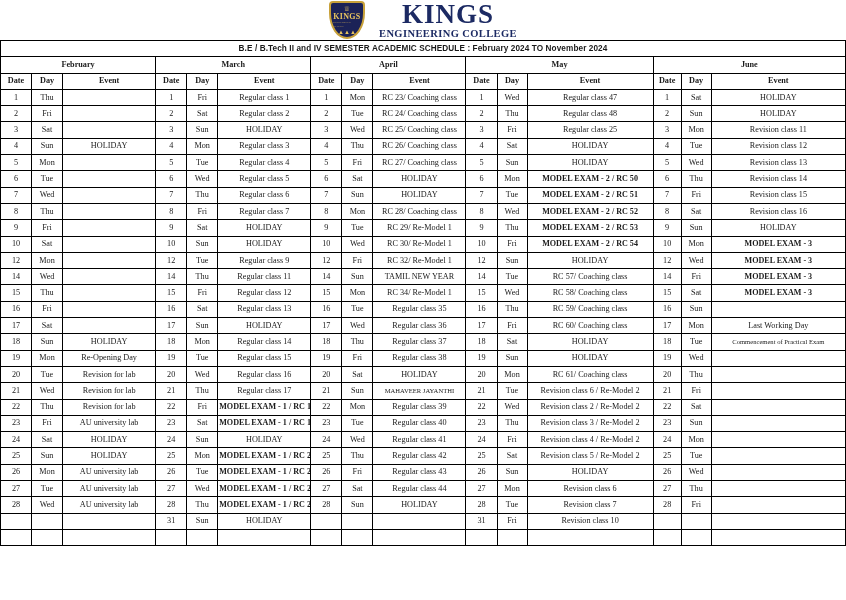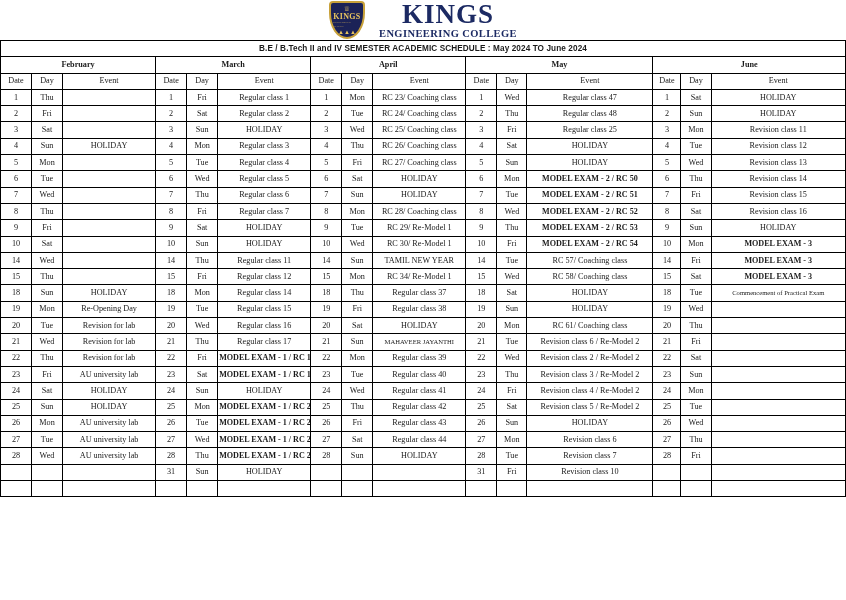--- a/index.html
+++ b/index.html
@@ -76,21 +76,21 @@
     font-size: 11px;
     height: 17px;
     letter-spacing: .1px;
   }
   .month-cell {
     font-weight: bold;
     font-size: 11px;
     height: 16px;
   }
   .hdr {
-    font-weight: normal;
+    font-weight: bold;
     font-size: 9.2px;
     height: 16px;
   }
   td.ev { font-size: 8.4px; }
   td.ev.bold { font-weight: bold; font-size: 8.1px; }
   td.ev.small { font-size: 6.6px; }
 
   
   col.c-date { width: 31px; }
   col.c-day  { width: 31px; }
@@ -133,21 +133,21 @@
         <col class="c-evt">
       <col class="c-date-may">
         <col class="c-day-may">
         <col class="c-evt-may">
       <col class="c-date-jun">
         <col class="c-day-jun">
         <col class="c-evt-jun">
     </colgroup>
     <thead>
       <tr>
-        <td class="title-cell" colspan="15">B.E / B.Tech II and IV SEMESTER ACADEMIC SCHEDULE : May 2024 TO June 2024</td>
+        <td class="title-cell" colspan="15">B.E / B.Tech II and IV SEMESTER ACADEMIC SCHEDULE : February 2024 TO November 2024</td>
       </tr>
       <tr id="month-row">
           <td class="month-cell" colspan="3">February</td>
           <td class="month-cell" colspan="3">March</td>
           <td class="month-cell" colspan="3">April</td>
           <td class="month-cell" colspan="3">May</td>
           <td class="month-cell" colspan="3">June</td>
         </tr>
       <tr id="col-row">
           <td class="hdr">Date</td>
@@ -332,20 +332,37 @@
           <td class="dy">Wed</td>
           <td class="ev">RC 30/ Re-Model 1</td>
           <td class="dt">10</td>
           <td class="dy">Fri</td>
           <td class="ev bold">MODEL EXAM - 2 / RC 54</td>
           <td class="dt">10</td>
           <td class="dy">Mon</td>
           <td class="ev bold">MODEL EXAM - 3</td>
         </tr>
         <tr>
+          <td class="dt">12</td>
+          <td class="dy">Mon</td>
+          <td class="ev"></td>
+          <td class="dt">12</td>
+          <td class="dy">Tue</td>
+          <td class="ev">Regular class 9</td>
+          <td class="dt">12</td>
+          <td class="dy">Fri</td>
+          <td class="ev">RC 32/ Re-Model 1</td>
+          <td class="dt">12</td>
+          <td class="dy">Sun</td>
+          <td class="ev">HOLIDAY</td>
+          <td class="dt">12</td>
+          <td class="dy">Wed</td>
+          <td class="ev bold">MODEL EXAM - 3</td>
+        </tr>
+        <tr>
           <td class="dt">14</td>
           <td class="dy">Wed</td>
           <td class="ev"></td>
           <td class="dt">14</td>
           <td class="dy">Thu</td>
           <td class="ev">Regular class 11</td>
           <td class="dt">14</td>
           <td class="dy">Sun</td>
           <td class="ev">TAMIL NEW YEAR</td>
           <td class="dt">14</td>
@@ -366,20 +383,54 @@
           <td class="dy">Mon</td>
           <td class="ev">RC 34/ Re-Model 1</td>
           <td class="dt">15</td>
           <td class="dy">Wed</td>
           <td class="ev">RC 58/ Coaching class</td>
           <td class="dt">15</td>
           <td class="dy">Sat</td>
           <td class="ev bold">MODEL EXAM - 3</td>
         </tr>
         <tr>
+          <td class="dt">16</td>
+          <td class="dy">Fri</td>
+          <td class="ev"></td>
+          <td class="dt">16</td>
+          <td class="dy">Sat</td>
+          <td class="ev">Regular class 13</td>
+          <td class="dt">16</td>
+          <td class="dy">Tue</td>
+          <td class="ev">Regular class 35</td>
+          <td class="dt">16</td>
+          <td class="dy">Thu</td>
+          <td class="ev">RC 59/ Coaching class</td>
+          <td class="dt">16</td>
+          <td class="dy">Sun</td>
+          <td class="ev"></td>
+        </tr>
+        <tr>
+          <td class="dt">17</td>
+          <td class="dy">Sat</td>
+          <td class="ev"></td>
+          <td class="dt">17</td>
+          <td class="dy">Sun</td>
+          <td class="ev">HOLIDAY</td>
+          <td class="dt">17</td>
+          <td class="dy">Wed</td>
+          <td class="ev">Regular class 36</td>
+          <td class="dt">17</td>
+          <td class="dy">Fri</td>
+          <td class="ev">RC 60/ Coaching class</td>
+          <td class="dt">17</td>
+          <td class="dy">Mon</td>
+          <td class="ev">Last Working Day</td>
+        </tr>
+        <tr>
           <td class="dt">18</td>
           <td class="dy">Sun</td>
           <td class="ev">HOLIDAY</td>
           <td class="dt">18</td>
           <td class="dy">Mon</td>
           <td class="ev">Regular class 14</td>
           <td class="dt">18</td>
           <td class="dy">Thu</td>
           <td class="ev">Regular class 37</td>
           <td class="dt">18</td>

